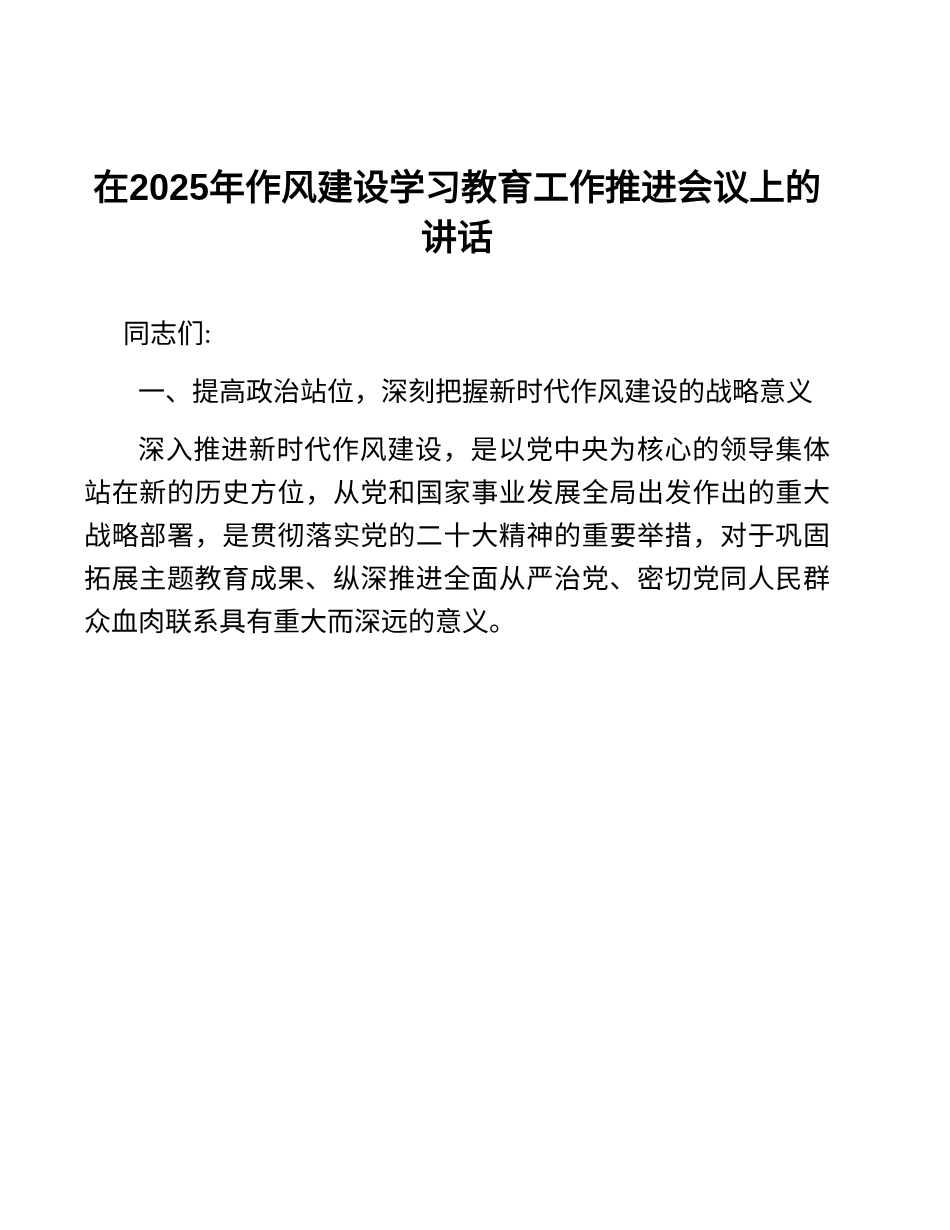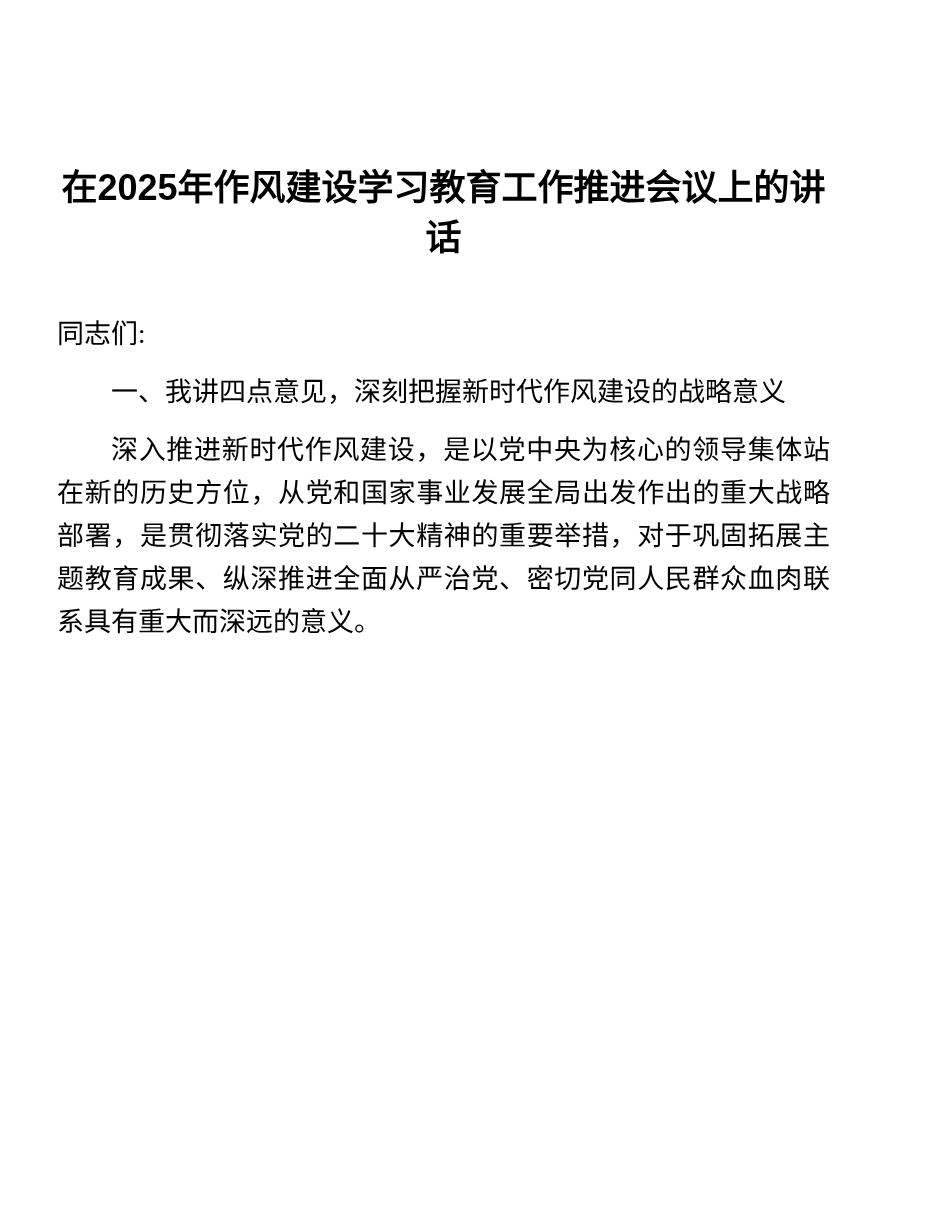--- a/index.html
+++ b/index.html
@@ -7,21 +7,21 @@
     padding: 0;
     background: #ffffff;
   }
   .page {
     position: relative;
     width: 950px;
     height: 1230px;
     box-sizing: border-box;
     background: #ffffff;
     color: #000000;
-    padding: 163px 120px 0 57px;
+    padding: 163px 120px 0 84px;
     overflow: hidden;
   }
   .doc-title {
     font-family: "Liberation Sans", sans-serif;
     font-weight: 700;
     font-size: 36px;
     line-height: 50px;
     text-align: center;
     letter-spacing: 0;
     margin: 0 0 50px 0;
@@ -32,30 +32,31 @@
     font-size: 27px;
     line-height: 43px;
     text-align: justify;
     text-justify: inter-ideograph;
     text-indent: 2em;
     margin: 0 0 15px 0;
     color: #000000;
   }
   .salutation {
     text-indent: 0;
+    margin-left: 39px;
   }
   .heading {
     
   }
 </style>
 </head>
 <body>
 
 <div class="page">
   <h1 class="doc-title">在2025年作风建设学习教育工作推进会议上的讲话</h1>
 
   <p class="para salutation">同志们:</p>
 
 
-  <p class="para heading">一、我讲四点意见，深刻把握新时代作风建设的战略意义</p>
+  <p class="para heading">一、提高政治站位，深刻把握新时代作风建设的战略意义</p>
 
   <p class="para">深入推进新时代作风建设，是以党中央为核心的领导集体站在新的历史方位，从党和国家事业发展全局出发作出的重大战略部署，是贯彻落实党的二十大精神的重要举措，对于巩固拓展主题教育成果、纵深推进全面从严治党、密切党同人民群众血肉联系具有重大而深远的意义。</p>
 </div>
 
 </body></html>

